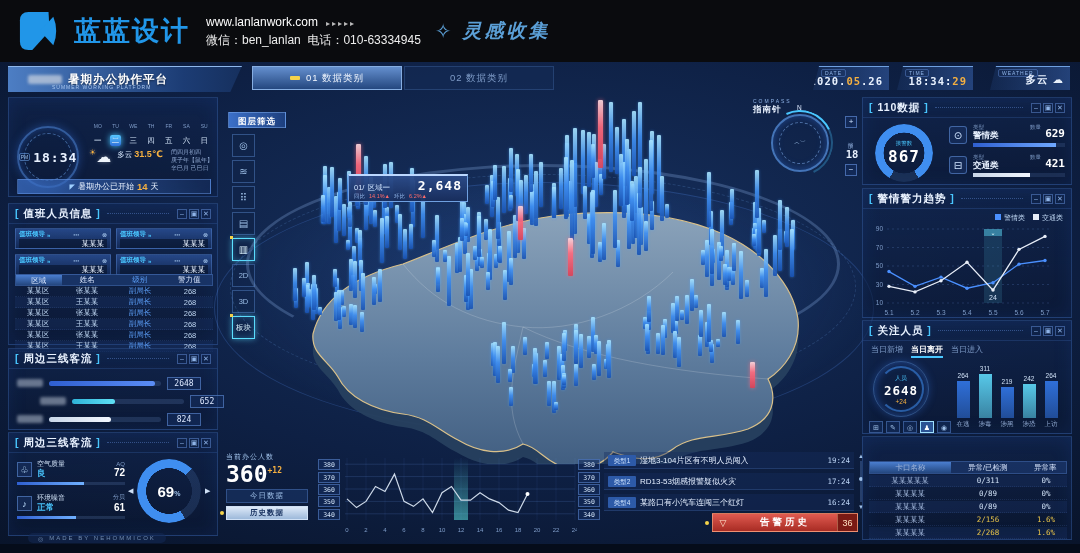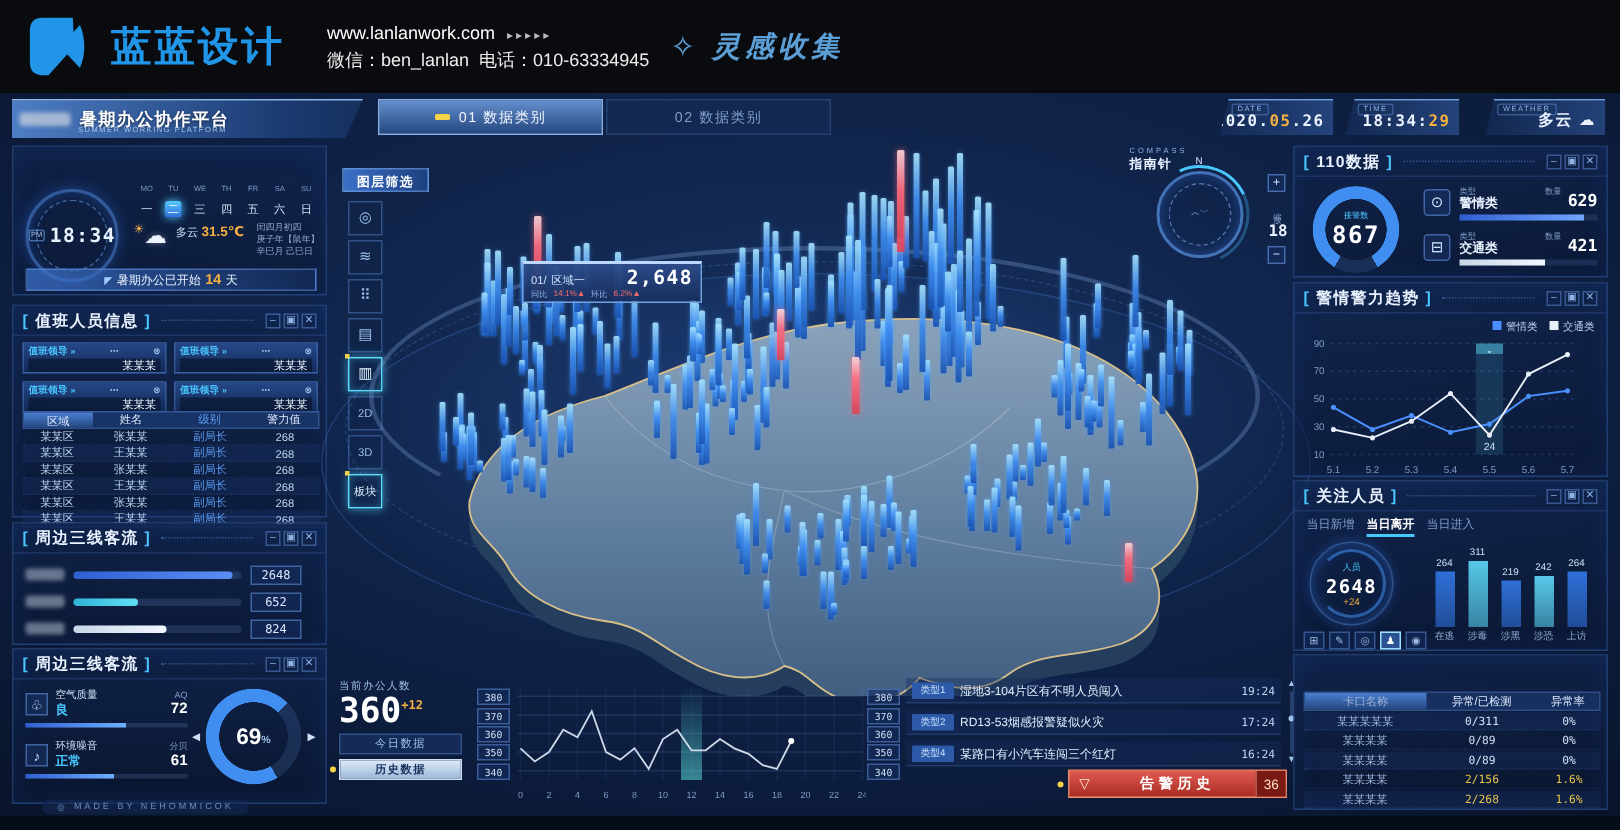--- a/index.html
+++ b/index.html
@@ -3,33 +3,33 @@
 <meta charset="utf-8">
 <style>
 *{margin:0;padding:0;box-sizing:border-box}
 body{font-family:"Liberation Sans","DejaVu Sans",sans-serif;background:#000}
 .mono{font-family:"DejaVu Sans Mono",monospace}
 .screen{position:relative;width:1080px;height:553px;overflow:hidden;background:#06101f}
 
 .banner{position:absolute;left:0;top:0;width:1080px;height:62px;background:#0a0b0e;display:flex;align-items:center;padding:0 18px;gap:14px}
 .logo-mark{width:42px;height:42px;flex:0 0 auto}
 .brand{font-size:27px;font-weight:bold;color:#2196e8;letter-spacing:2px}
-.contact{margin-left:14px;line-height:1.5}
+.contact{margin-left:2px;line-height:1.5}
 .contact .url-row{font-size:12px;color:#fff}
 .contact .url-row .arr{font-size:8px;color:#bbb;letter-spacing:2px;margin-left:8px}
 .contact .tel-row{font-size:12px;color:#eee}
 .services{flex:1;text-align:center;font-size:12.5px;font-style:italic;color:#e8e8e8;letter-spacing:1px}
 .collect{display:flex;align-items:center;gap:8px;color:#5b9fd6;font-size:19px;font-weight:bold;font-style:italic;letter-spacing:3px}
 .collect .spark{font-size:20px;font-style:normal}
 
 .dash{position:absolute;left:0;top:62px;width:1080px;height:491px;
 background:radial-gradient(900px 420px at 50% 38%,#17315f 0%,#0e2044 52%,#081226 100%)}
 .bottomband{position:absolute;left:0;top:482px;width:1080px;height:9px;background:#050c1a}
 
-.tb-title{position:absolute;left:8px;top:4px;width:234px;height:26px;background:linear-gradient(90deg,#4d7ec4,#1c3c74 75%,#16305e);clip-path:polygon(0 0,100% 0,95% 100%,0 100%);display:flex;align-items:center;gap:6px;padding:0 5px;border-top:1px solid #8fb8ec}
+.tb-title{position:absolute;left:8px;top:4px;width:234px;height:26px;background:linear-gradient(90deg,#4d7ec4,#1c3c74 75%,#16305e);clip-path:polygon(0 0,100% 0,95% 100%,0 100%);display:flex;align-items:center;gap:6px;padding:0 20px;border-top:1px solid #8fb8ec}
 .tb-title .pt1{font-size:11.5px;font-weight:bold;color:#fff;letter-spacing:1px;text-shadow:0 1px 2px #0008}
 .tb-sub{position:absolute;left:52px;top:22px;font-size:5px;color:#a9c6ee;letter-spacing:1px}
 .blurb{background:#c3cede;opacity:.75;border-radius:2px;filter:blur(1.5px)}
 .tab{position:absolute;top:4px;height:24px;display:flex;align-items:center;justify-content:center;gap:6px;font-size:9.5px;letter-spacing:1px}
 .tab.on{left:252px;width:150px;background:linear-gradient(180deg,#648fce,#24477f);border:1px solid #86aee2;color:#f2f7ff}
 .tab.on .tick{width:10px;height:4px;background:#f5d34a;border-radius:1px}
 .tab.off{left:404px;width:150px;background:rgba(23,46,92,.45);border:1px solid rgba(90,140,210,.25);color:#7f9cc8}
 .tb-box{position:absolute;top:4px;height:24px;background:linear-gradient(90deg,rgba(35,70,130,.25),rgba(52,92,164,.6));border-top:1px solid #6fa0e0;clip-path:polygon(6px 0,100% 0,100% 100%,0 100%)}
 .tb-box .lab{position:absolute;left:8px;top:2px;font-size:5px;color:#8fb4e8;letter-spacing:1px;border:1px solid rgba(120,170,255,.35);padding:0 3px;border-radius:2px}
 .tb-box .val{position:absolute;right:6px;bottom:3px;font-size:10.5px;font-weight:bold;color:#e9f2ff;letter-spacing:1px}
@@ -388,21 +388,21 @@
           <span class="pic">✕</span>
         </div>
       <div id="flow-rows">
           <div class="frow f-blue" style="top: 28px;">
             <span class="blurb" style="width: 26px; height: 8px; opacity: 0.5;"></span>
             <span class="ftrack">
               <i class="ffill" style="width: 95%;"></i>
             </span>
             <span class="fchip mono">2648</span>
           </div>
-          <div class="frow f-cyan" style="top: 46px;">
+          <div class="frow f-cyan" style="top: 46px; margin-left: 23px;">
             <span class="blurb" style="width: 26px; height: 8px; opacity: 0.5;"></span>
             <span class="ftrack">
               <i class="ffill" style="width: 38%;"></i>
             </span>
             <span class="fchip mono">652</span>
           </div>
           <div class="frow f-white" style="top: 64px;">
             <span class="blurb" style="width: 26px; height: 8px; opacity: 0.5;"></span>
             <span class="ftrack">
               <i class="ffill" style="width: 55%;"></i>

